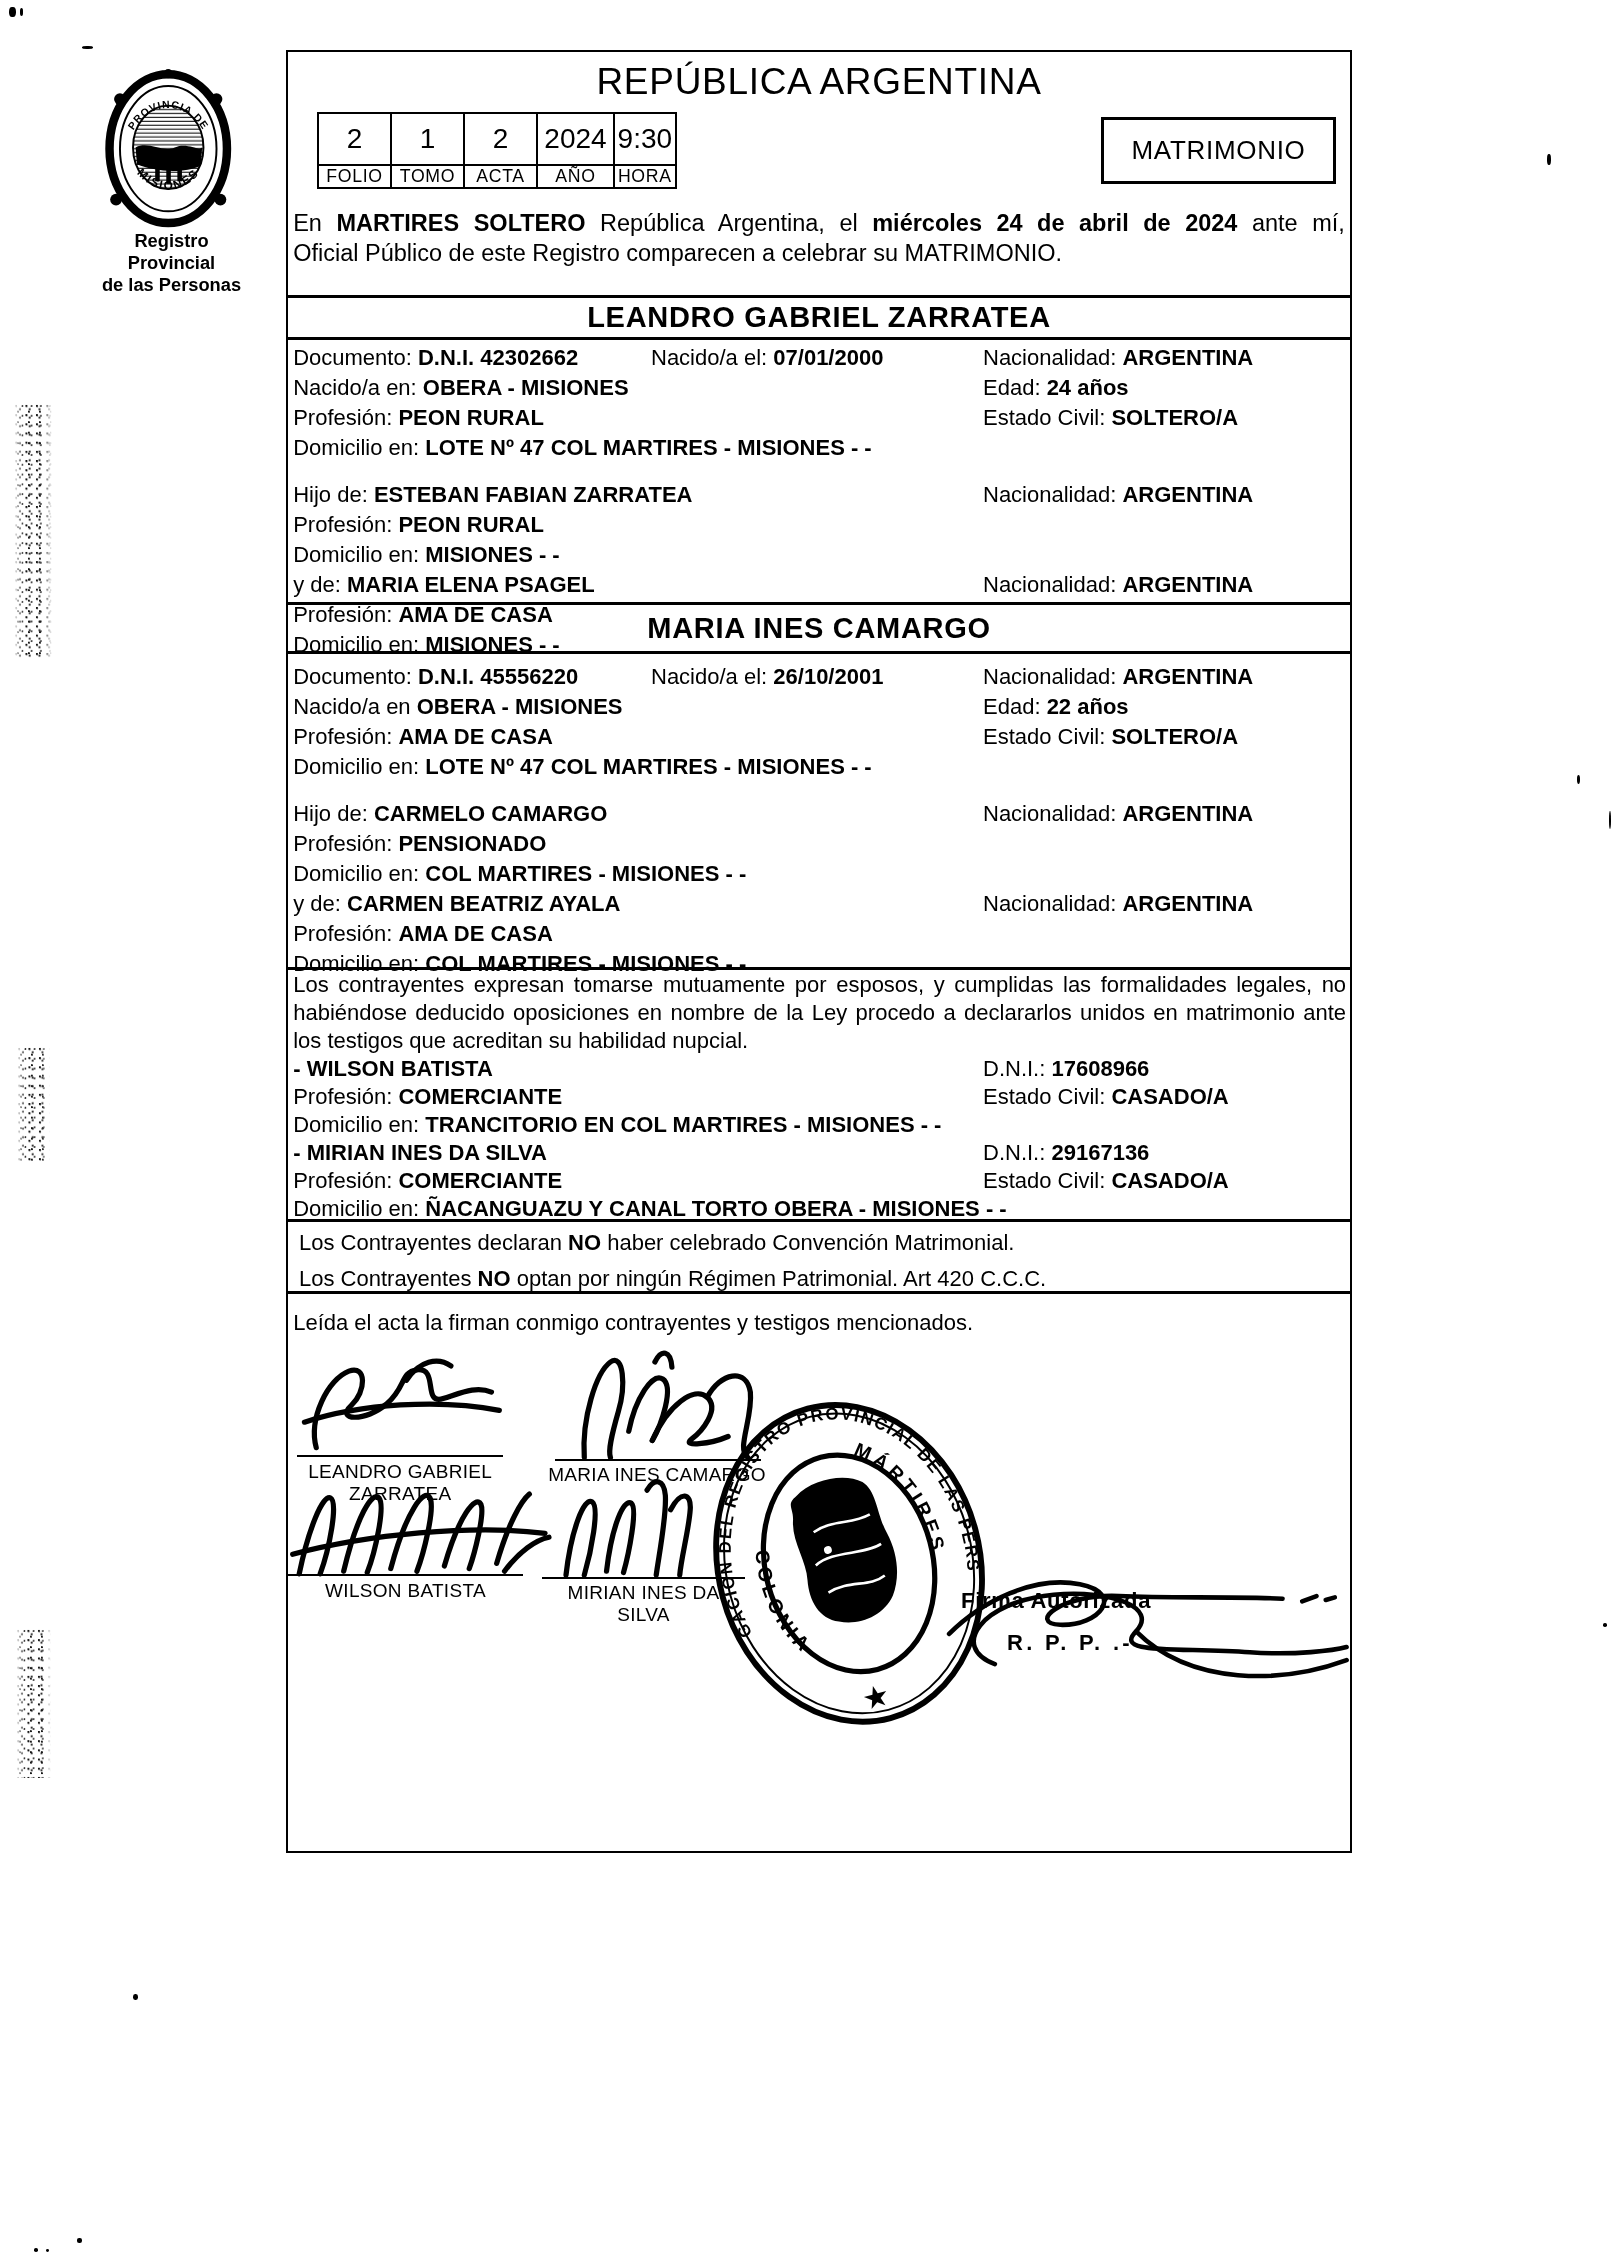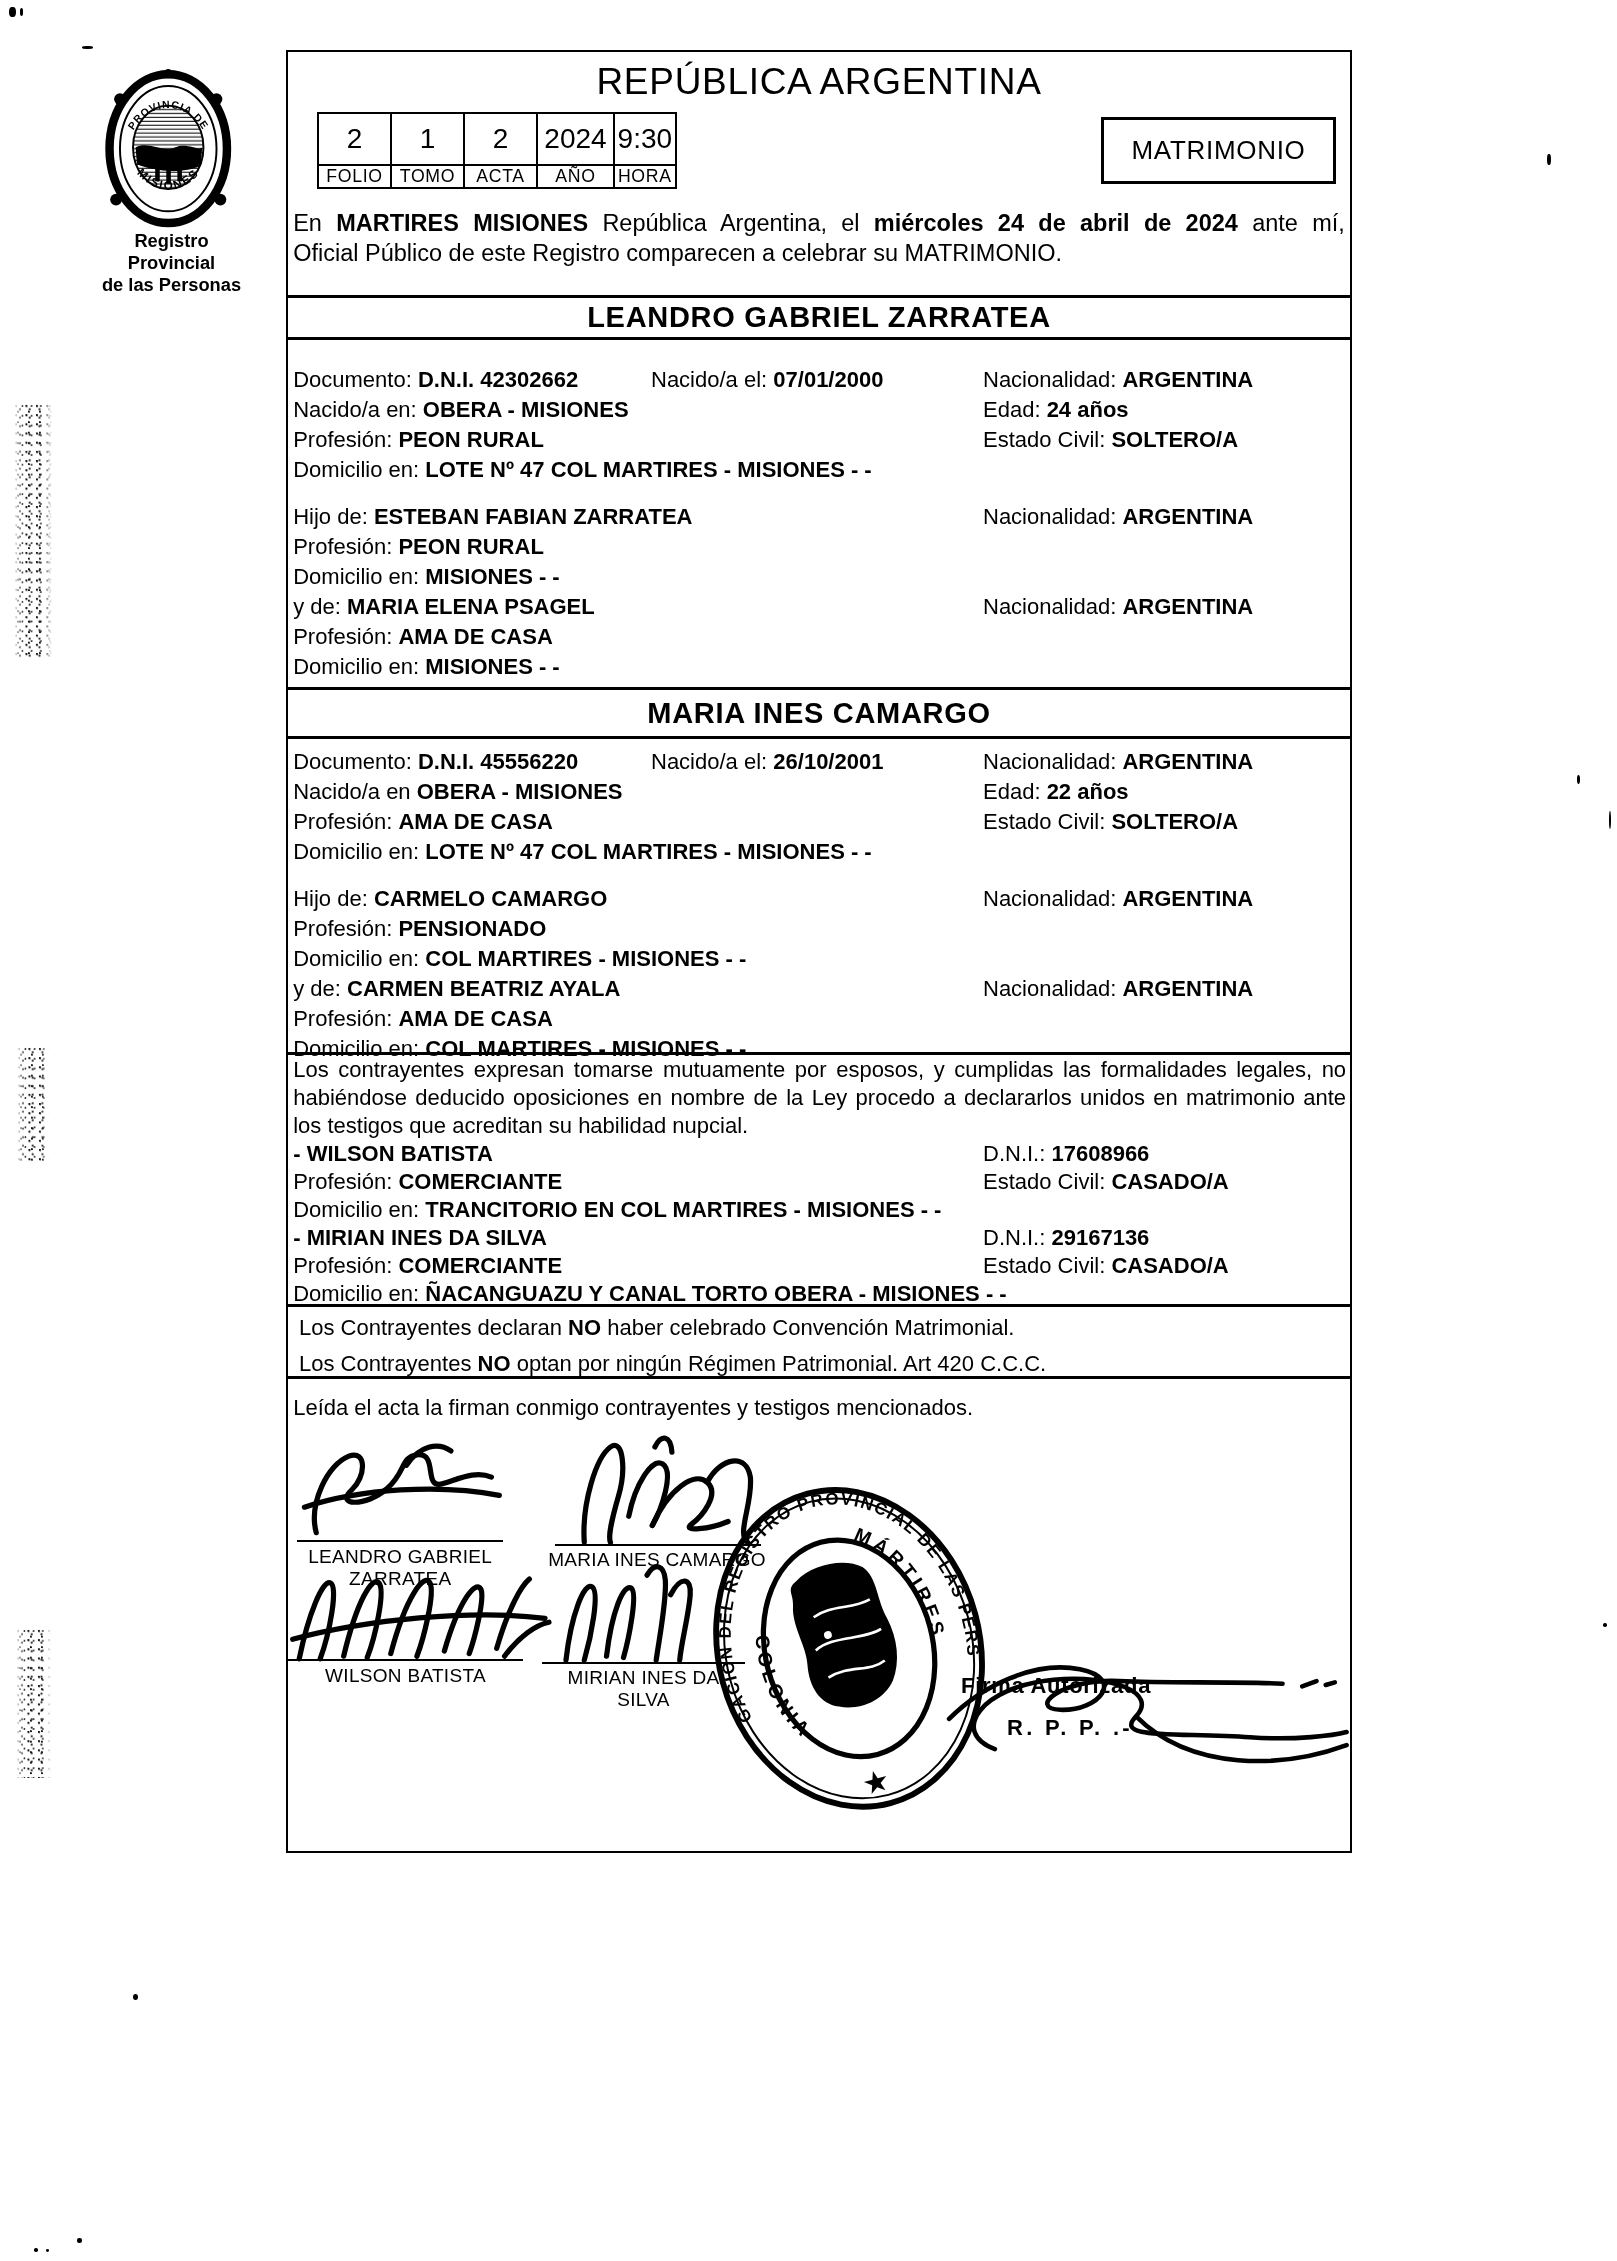--- a/index.html
+++ b/index.html
@@ -9,21 +9,21 @@
     font-family:"Liberation Sans", sans-serif; color:#000; overflow:hidden;
   }
   
   #main-box {
     position:absolute; left:286px; top:50px; width:1066px; height:1803px;
     border:2.6px solid #000;
   }
   .sec { position:relative; width:100%; }
   .sec-top      { height:246px; border-bottom:3.9px solid #000; }
   .sec-gheader  { height:42px;  border-bottom:3.9px solid #000; display:flex; align-items:center; justify-content:center; }
-  .sec-groom    { height:350px; border-bottom:3.9px solid #000; padding-top:25px; }
+  .sec-groom    { height:265px; border-bottom:3.9px solid #000; padding-top:3px; }
   .sec-bheader  { height:49px;  border-bottom:3.9px solid #000; display:flex; align-items:center; justify-content:center; }
   .sec-bride    { height:316px; border-bottom:3.9px solid #000; padding-top:8px; }
   .sec-formal   { height:252px; border-bottom:3.9px solid #000; padding-top:1.3px; }
   .sec-decl     { height:72px; border-bottom:3.9px solid #000; padding-top:7.8px; }
   .sec-closing  { height:508px; }
 
   .doc-title {
     position:absolute; top:9.2px; left:0; right:0; text-align:center;
     font-size:37px; font-weight:500; letter-spacing:0.7px;
   }
@@ -160,21 +160,21 @@
           <td>ACTA</td>
           <td>AÑO</td>
           <td>HORA</td>
         </tr>
       </tbody>
         </table>
 
       <div class="matrimonio-box">MATRIMONIO</div>
 
       <div class="intro">
-        <div class="jl"><span>En </span><b>MARTIRES MISIONES</b><span>  República Argentina, el </span><b>miércoles 24 de abril de 2024</b><span> ante mí,</span></div>
+        <div class="jl"><span>En </span><b>MARTIRES SOLTERO</b><span>  República Argentina, el </span><b>miércoles 24 de abril de 2024</b><span> ante mí,</span></div>
         <div><span>Oficial Público de este Registro comparecen a celebrar su MATRIMONIO.</span></div>
       </div>
     </div>
 
     <div class="sec sec-gheader">
       <div class="name-header">LEANDRO  GABRIEL ZARRATEA</div>
     </div>
 
     <div class="sec sec-groom">
       <div class="row">

